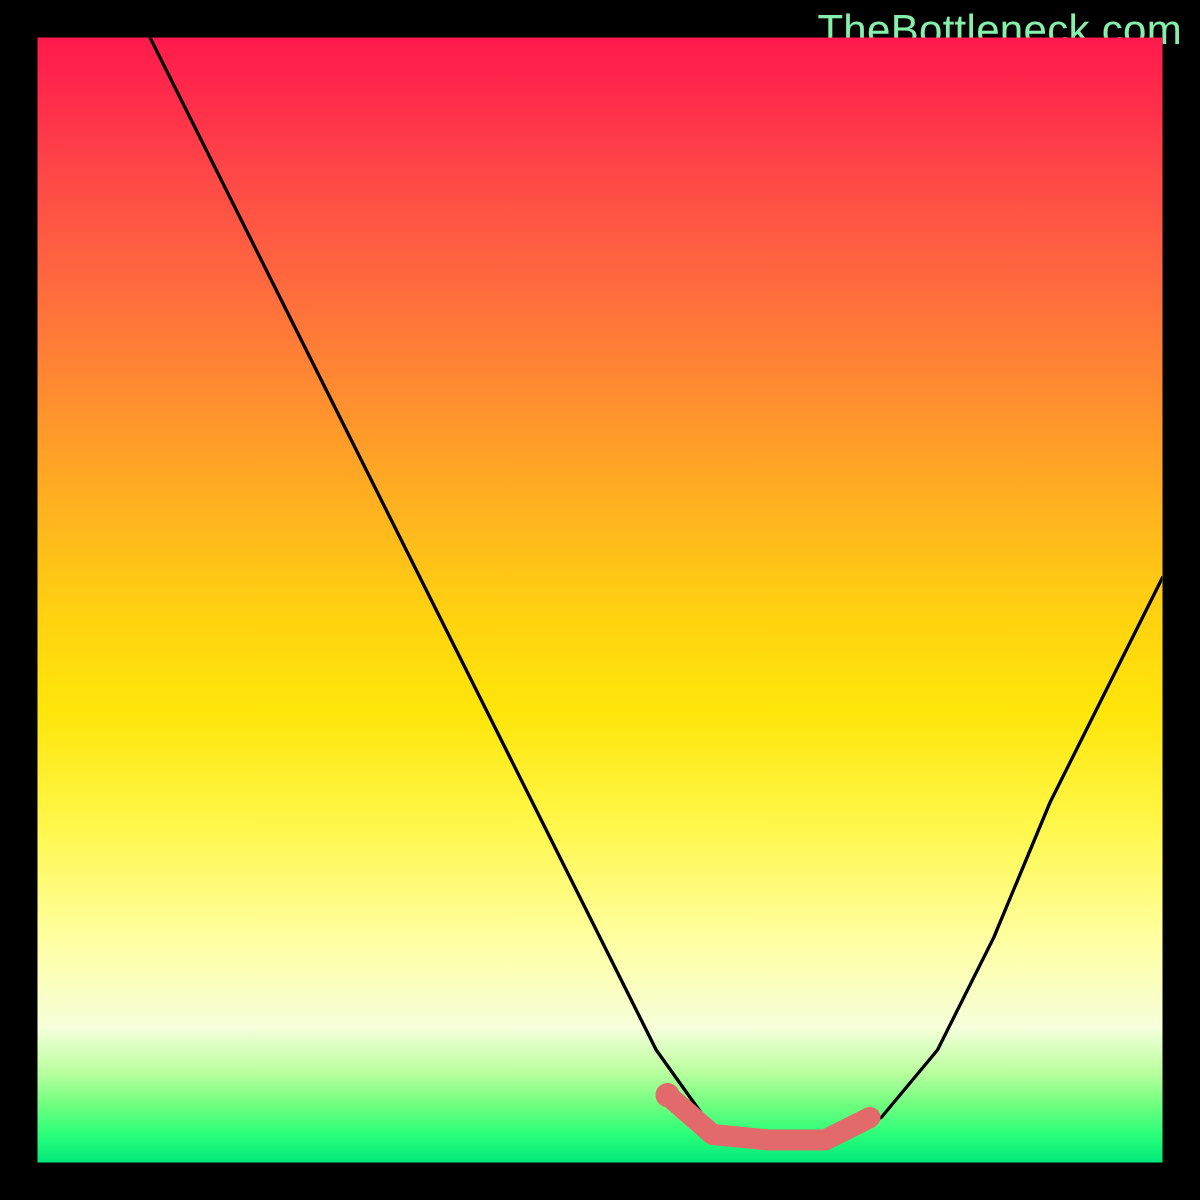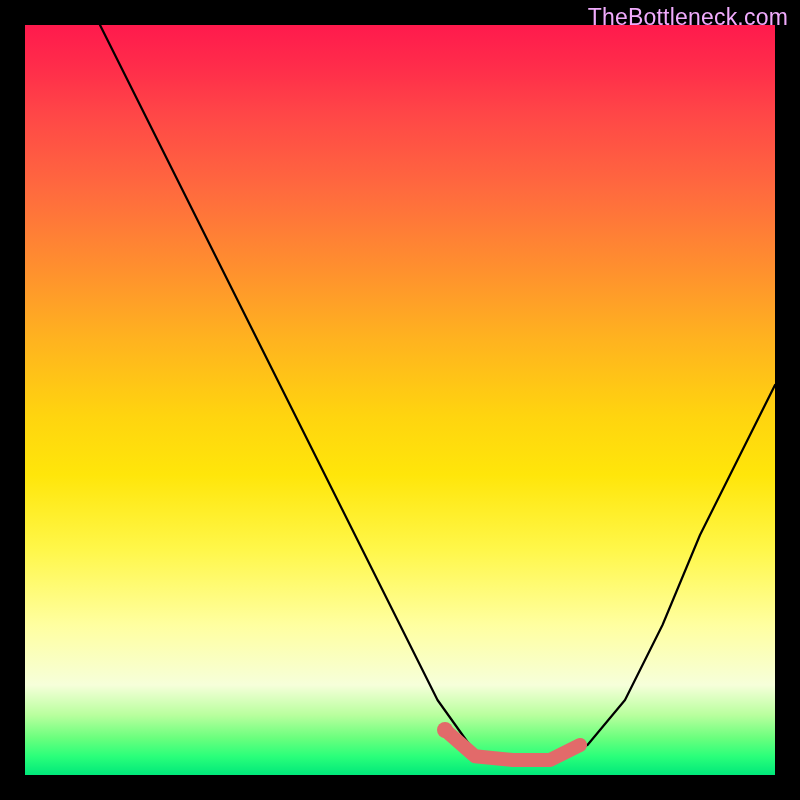--- a/index.html
+++ b/index.html
@@ -14,22 +14,22 @@
   .frame {
     position: relative;
     width: 800px;
     height: 800px;
     background: #000;
   }
   .watermark {
     position: absolute;
     top: 4px;
     right: 12px;
-    color: #f0abfc;
-    font-size: 23px;
+    color: #86efac;
+    font-size: 28px;
     font-weight: 500;
     letter-spacing: 0.2px;
     user-select: none;
     margin-left: 22px;
   }
   .plot-area {
     position: absolute;
     left: 25px;
     top: 25px;
     width: 750px;

